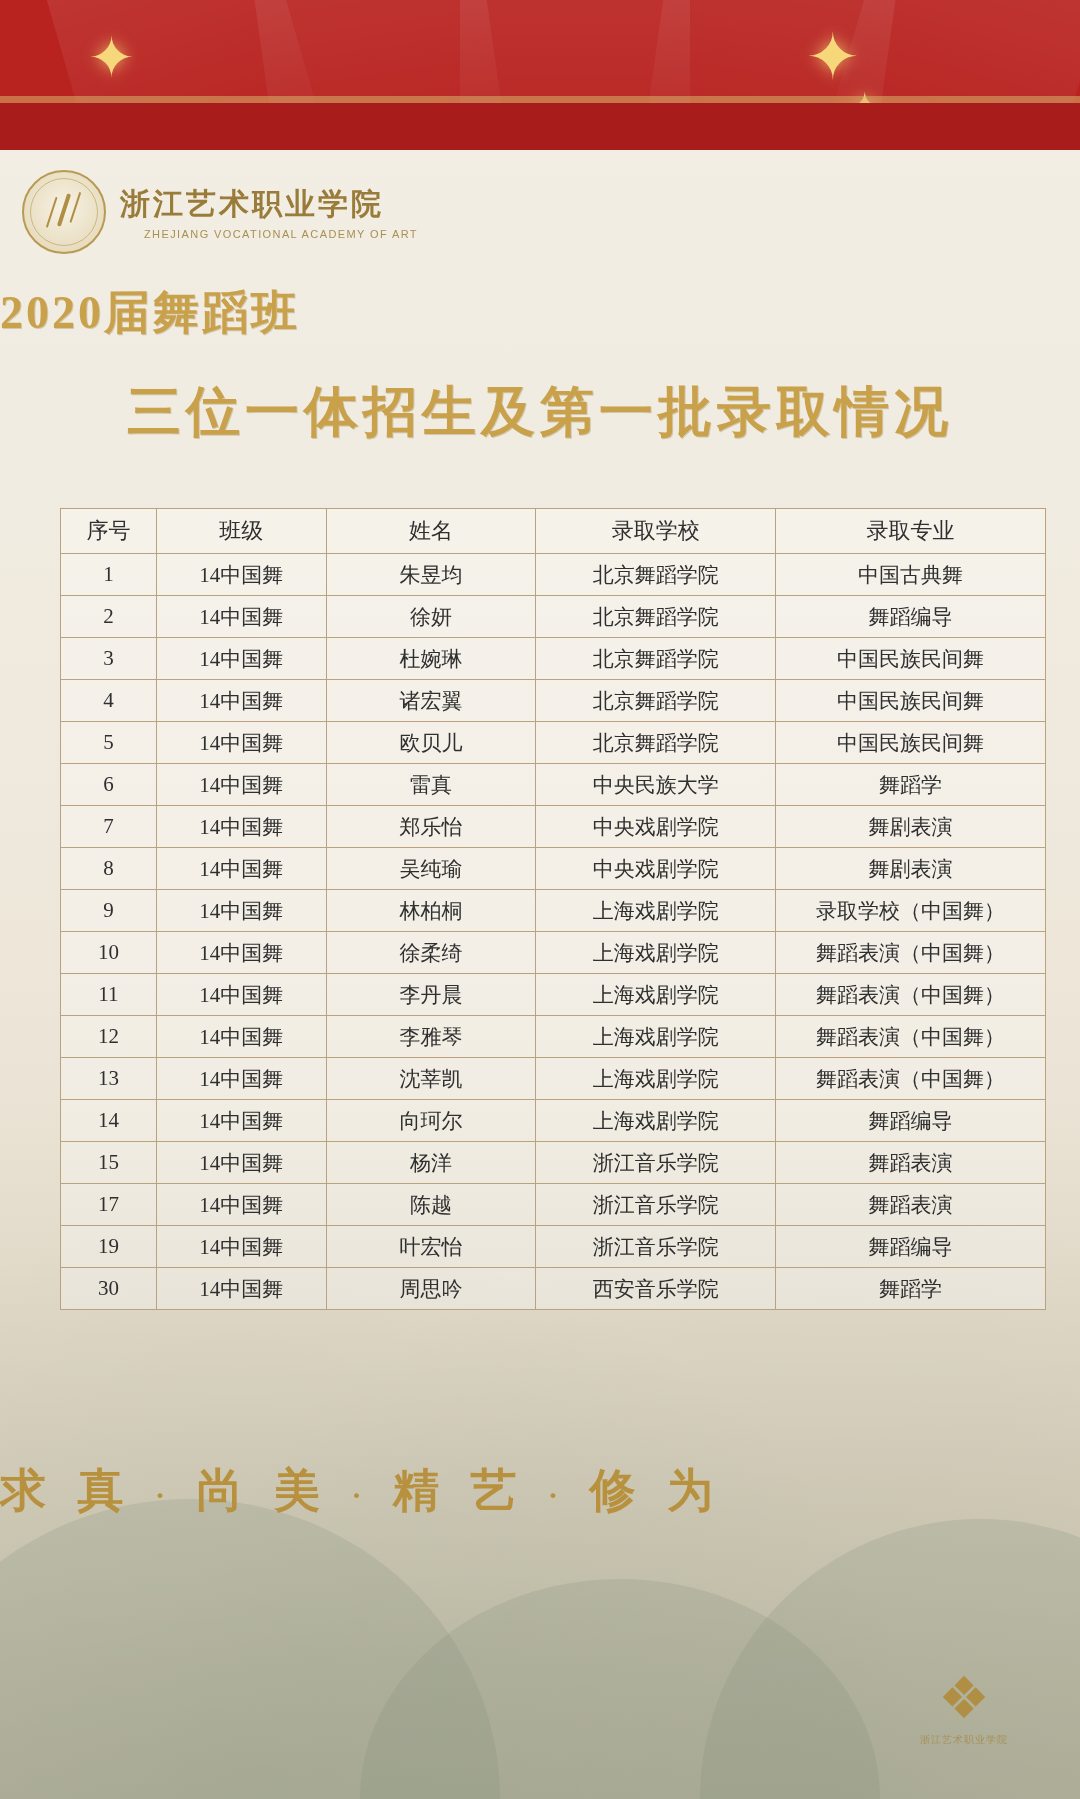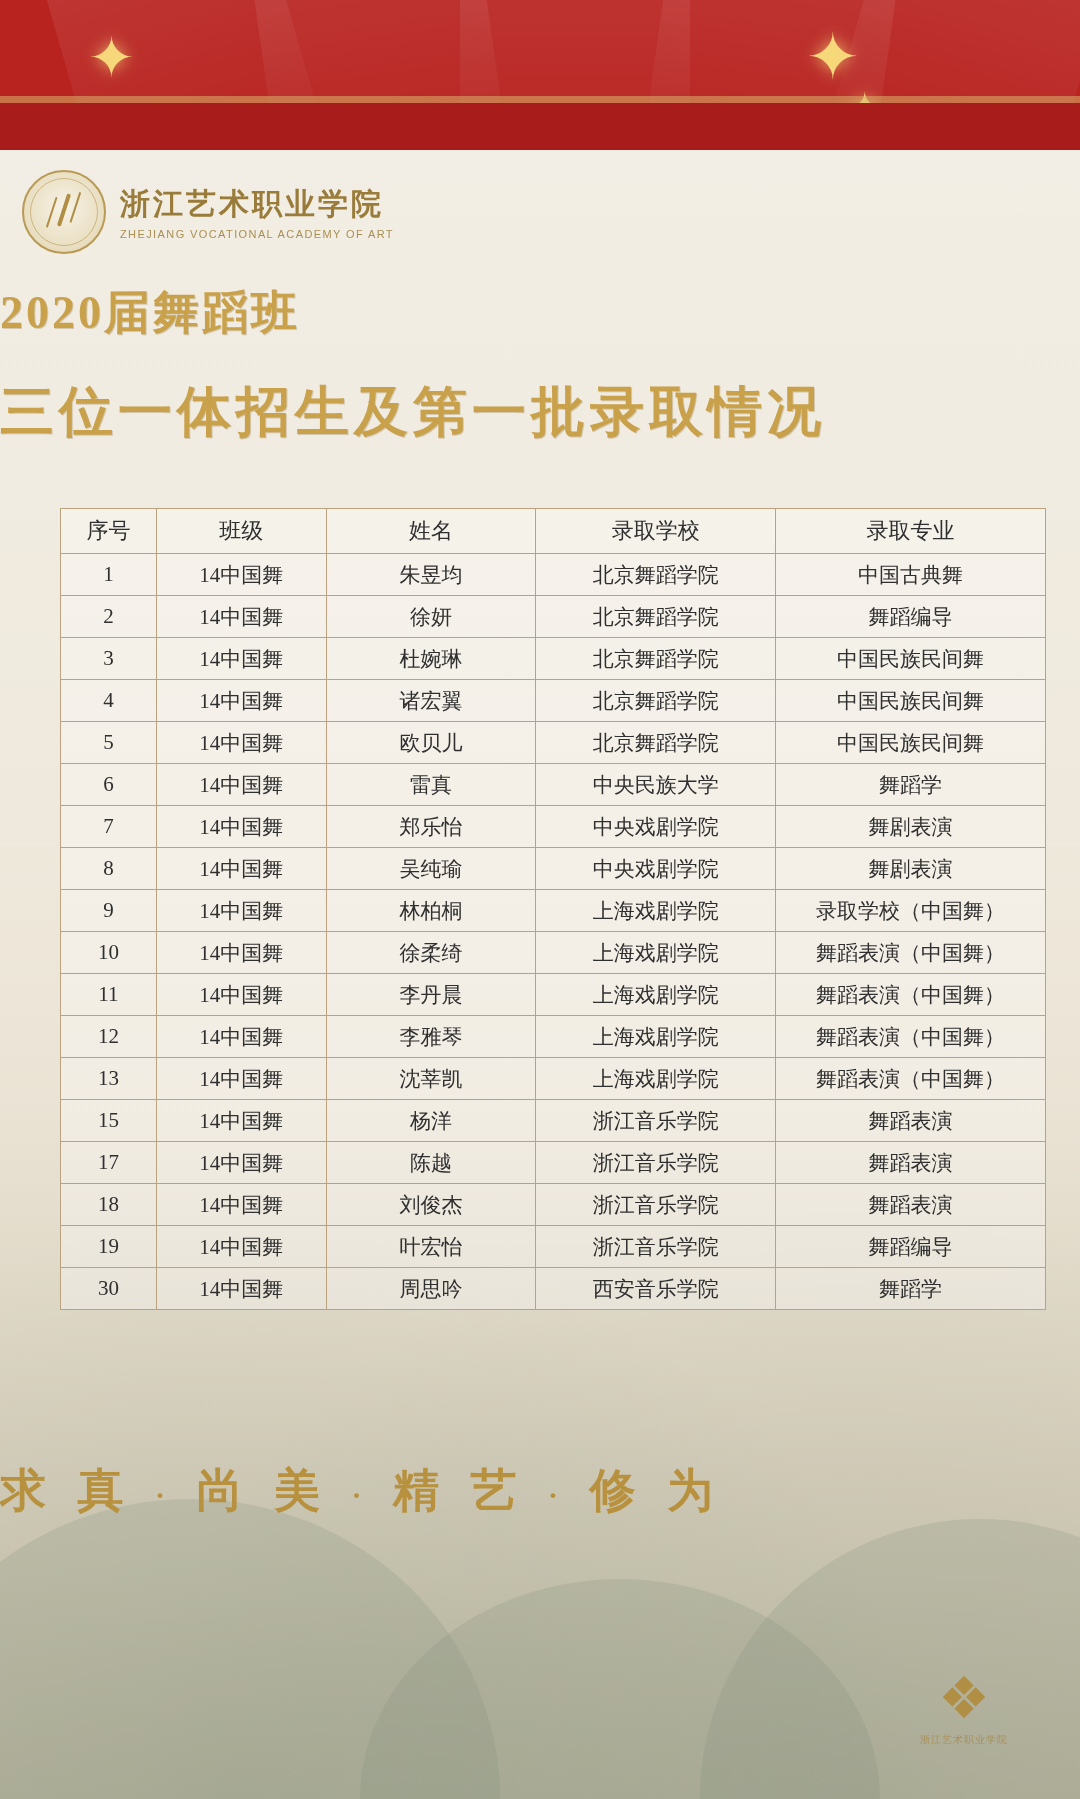--- a/index.html
+++ b/index.html
@@ -112,38 +112,39 @@
     color: #9a7c3a;
     font-weight: bold;
     font-family: "Liberation Serif", "DejaVu Serif", serif;
   }
   .logo-text .en {
     font-size: 11px;
     letter-spacing: 1.4px;
     color: #a98f52;
     font-family: "Liberation Sans", sans-serif;
     margin-top: 3px;
+    margin-left: 24px;
   }
 
   
   .title-1 {
     position: absolute;
     left: 0; top: 282px;
     width: 1080px;
     font-size: 46px;
     font-weight: bold;
     letter-spacing: 3px;
     color: #c9a14b;
     text-shadow: 1px 1px 0 rgba(120,90,30,.25);
   }
   .title-2 {
     position: absolute;
     left: 0; top: 376px;
     width: 1080px;
-    text-align: left;
+    text-align: center;
     font-size: 54px;
     font-weight: bold;
     letter-spacing: 5px;
     color: #c9a14b;
     text-shadow: 1px 1px 0 rgba(120,90,30,.25);
   }
 
   
   .table-wrap {
     position: absolute;
@@ -357,37 +358,37 @@
             <td>舞蹈表演（中国舞）</td>
           </tr>
           <tr>
             <td>13</td>
             <td>14中国舞</td>
             <td>沈莘凯</td>
             <td>上海戏剧学院</td>
             <td>舞蹈表演（中国舞）</td>
           </tr>
           <tr>
+            <td>14</td>
+            <td>14中国舞</td>
+            <td>向珂尔</td>
+            <td>上海戏剧学院</td>
+            <td>舞蹈编导</td>
+          </tr>
+          <tr>
             <td>15</td>
             <td>14中国舞</td>
             <td>杨洋</td>
             <td>浙江音乐学院</td>
             <td>舞蹈表演</td>
           </tr>
           <tr>
             <td>17</td>
             <td>14中国舞</td>
             <td>陈越</td>
-            <td>浙江音乐学院</td>
-            <td>舞蹈表演</td>
-          </tr>
-          <tr>
-            <td>18</td>
-            <td>14中国舞</td>
-            <td>刘俊杰</td>
             <td>浙江音乐学院</td>
             <td>舞蹈表演</td>
           </tr>
           <tr>
             <td>19</td>
             <td>14中国舞</td>
             <td>叶宏怡</td>
             <td>浙江音乐学院</td>
             <td>舞蹈编导</td>
           </tr>

